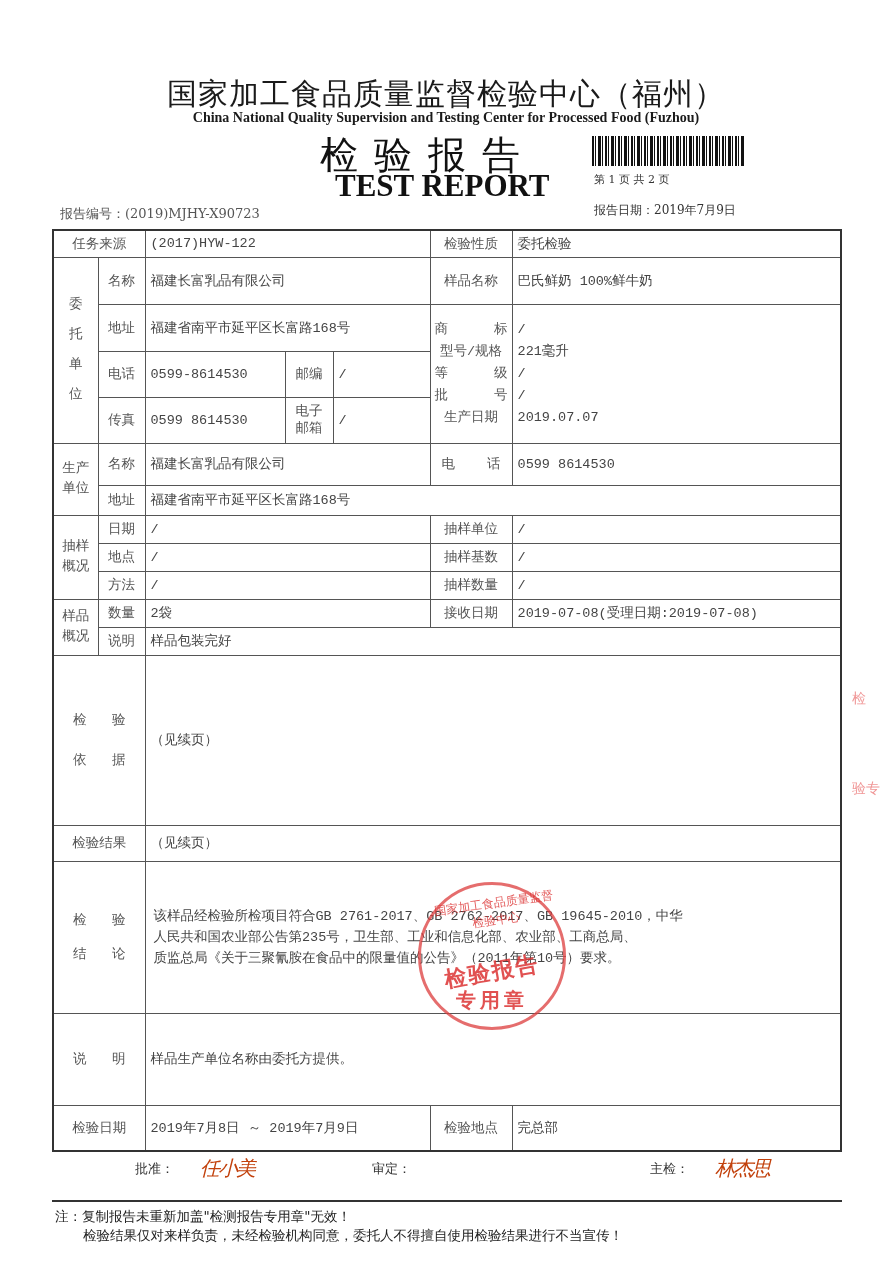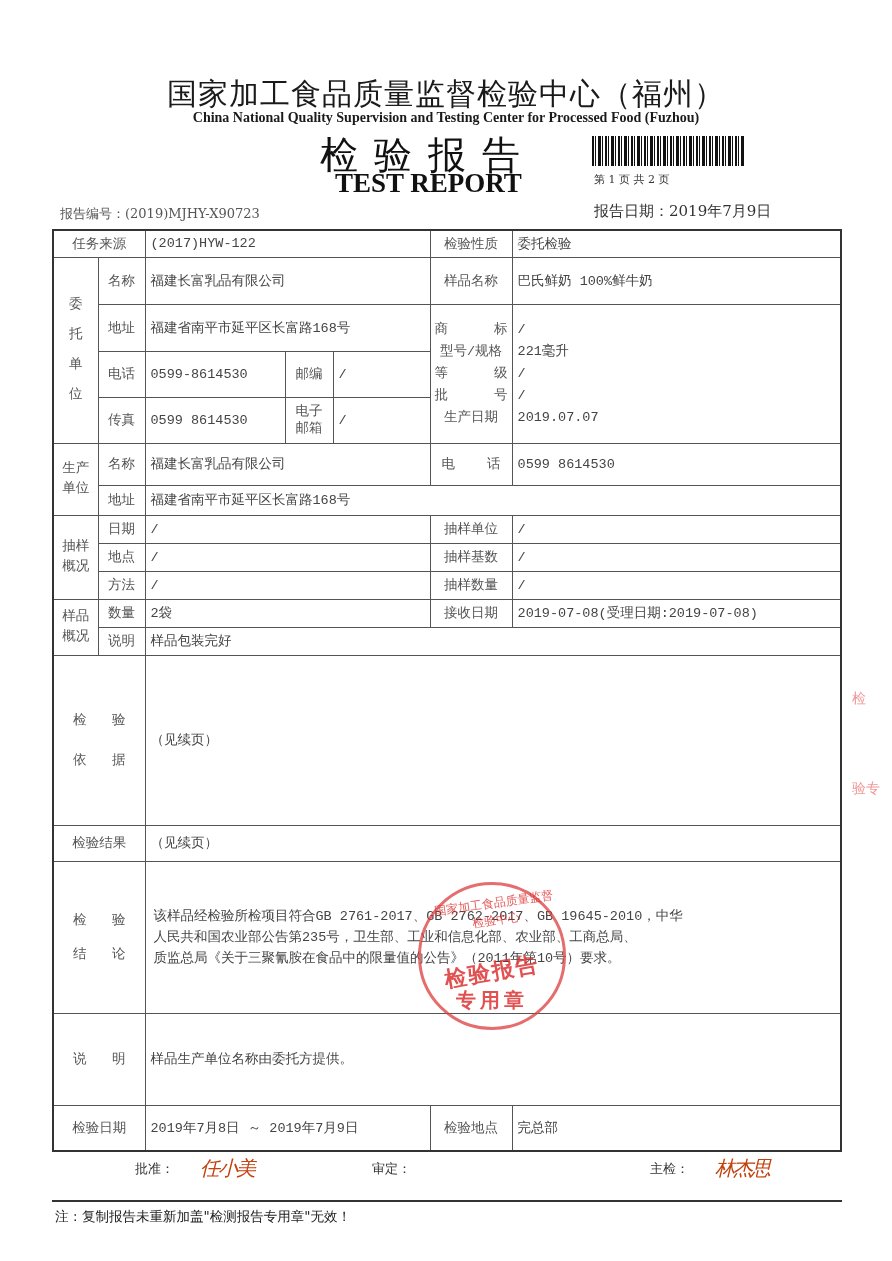--- a/index.html
+++ b/index.html
@@ -4,26 +4,26 @@
 <style>
   html, body { margin: 0; padding: 0; }
   body {
     width: 892px; height: 1261px; background: #ffffff; position: relative; overflow: hidden;
     font-family: "DejaVu Serif", "Liberation Serif", serif; color: #2a2a2a;
   }
   .abs { position: absolute; }
   .title-cn { left: 0; width: 892px; top: 74px; text-align: center; font-size: 30px; letter-spacing: 1px; color: #1a1a1a; font-family: Liberation Serif, serif; }
   .title-en { left: 0; width: 892px; top: 110px; text-align: center; font-size: 14px; font-weight: bold; font-family: "Liberation Serif", serif; color: #1a1a1a; }
   .report-cn { left: 320px; top: 130px; font-size: 38px; letter-spacing: 16px; color: #111; font-family: "DejaVu Serif", serif; }
-  .report-en { left: 335px; top: 168px; font-size: 27px; font-weight: bold; font-family: "Liberation Serif", serif; color: #111; }
+  .report-en { left: 335px; top: 168px; font-size: 31px; font-weight: bold; font-family: "Liberation Serif", serif; color: #111; }
   .barcode { left: 592px; top: 136px; width: 152px; height: 30px;
     background: repeating-linear-gradient(90deg, #111 0 2px, #fff 2px 3px, #111 3px 4px, #fff 4px 6px, #111 6px 9px, #fff 9px 10px, #111 10px 11px, #fff 11px 13px); }
   .page-no { left: 594px; top: 172px; font-size: 11px; color: #333; }
   .report-no { left: 60px; top: 205px; font-size: 13px; color: #555; }
-  .report-date { left: 594px; top: 202px; font-size: 15px; color: #333; }
+  .report-date { left: 594px; top: 202px; font-size: 12px; color: #333; }
 
   table.main {
     position: absolute; left: 52px; top: 229px; width: 788px;
     border-collapse: collapse; border: 2px solid #333; table-layout: fixed;
     font-family: Liberation Mono, monospace; font-size: 13.5px; color: #444;
   }
   table.main td { border: 1px solid #555; padding: 0 5px; vertical-align: middle; white-space: nowrap; overflow: hidden; }
   td.lbl { text-align: center; color: #555; }
   td.vlbl { text-align: center; color: #555; line-height: 30px; }
   td.val { color: #444; }
@@ -270,13 +270,14 @@
   </div>
   <div class="sig" style="left:650px">
     <span>主检：</span>
     <span class="name">林杰思</span>
   </div>
 </div>
 
 <div class="rule"></div>
 <div class="note">
   <div>注：复制报告未重新加盖"检测报告专用章"无效！</div>
+  <div class="indent">检验结果仅对来样负责，未经检验机构同意，委托人不得擅自使用检验结果进行不当宣传！</div>
 </div>
 
 </body></html>

